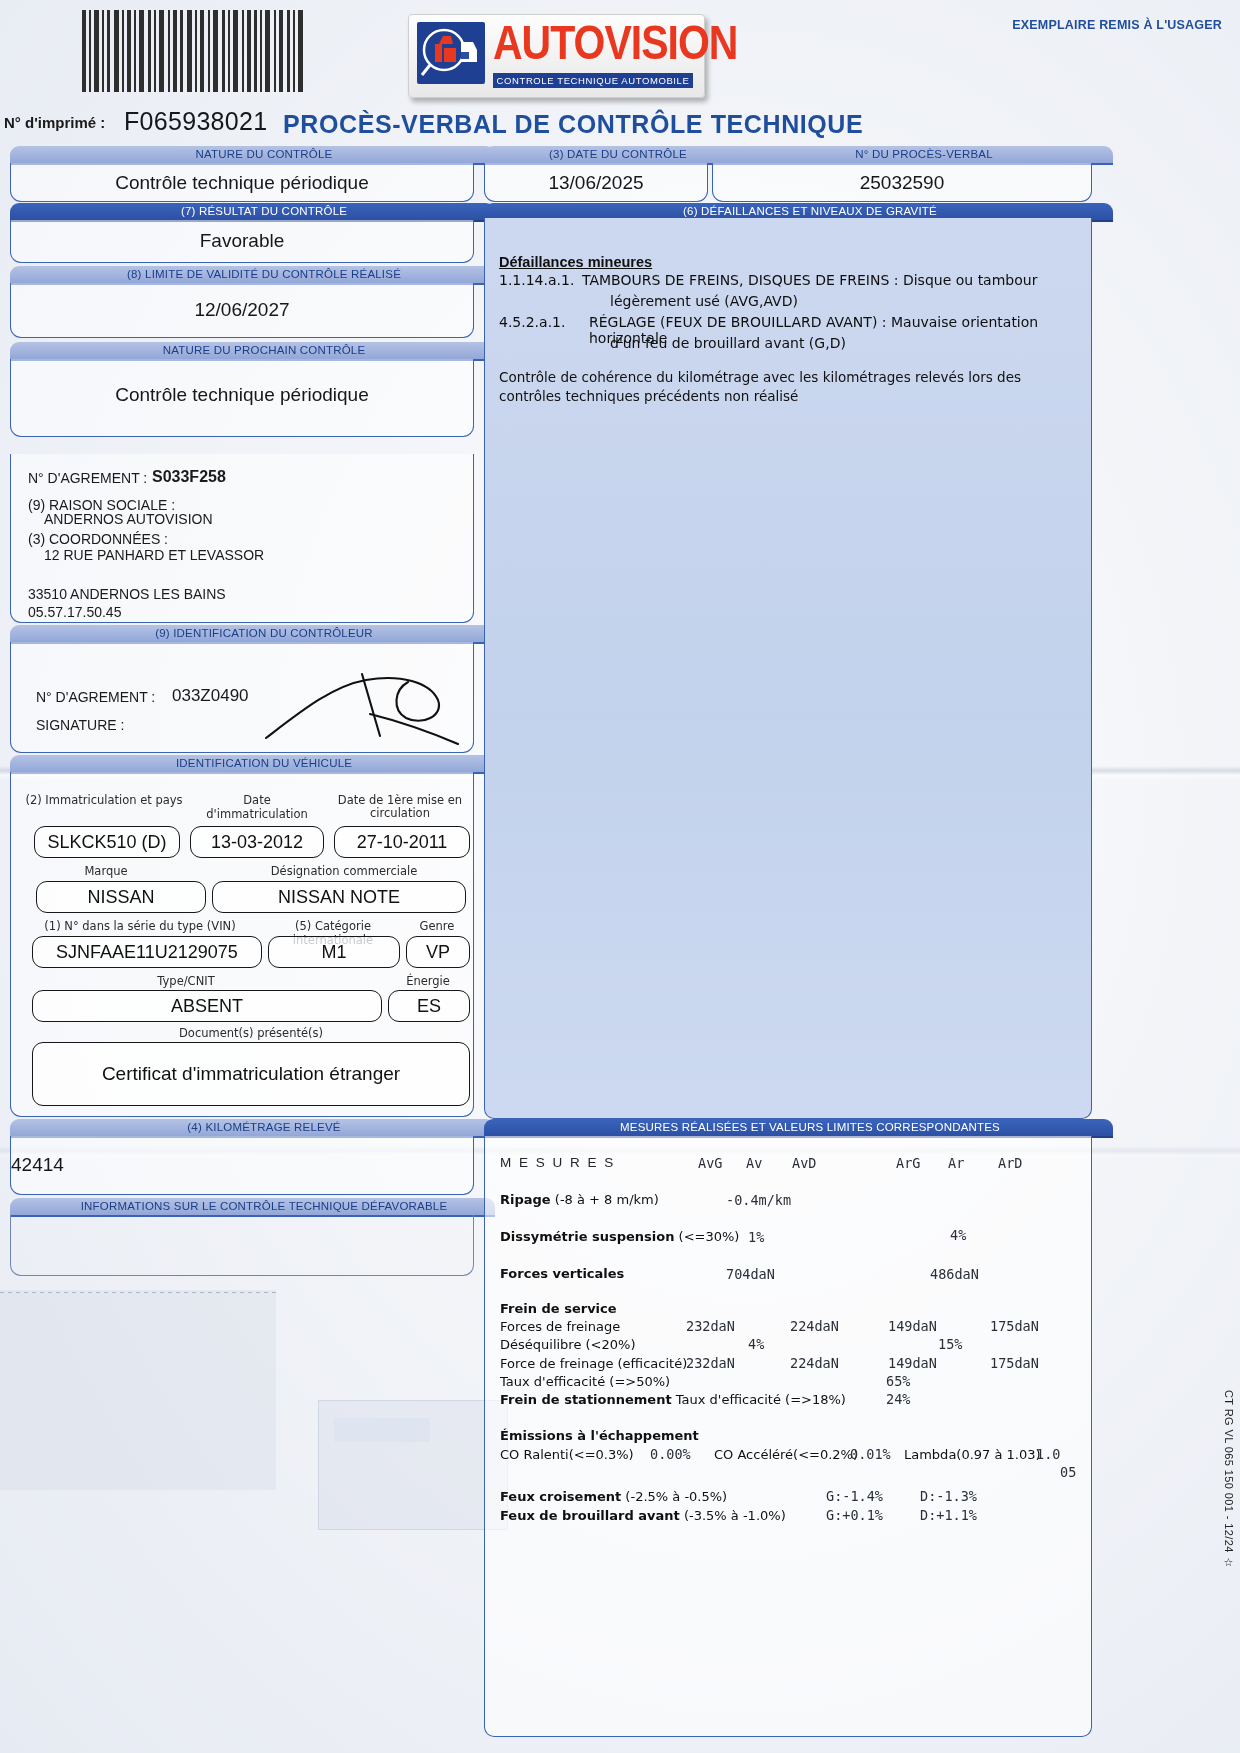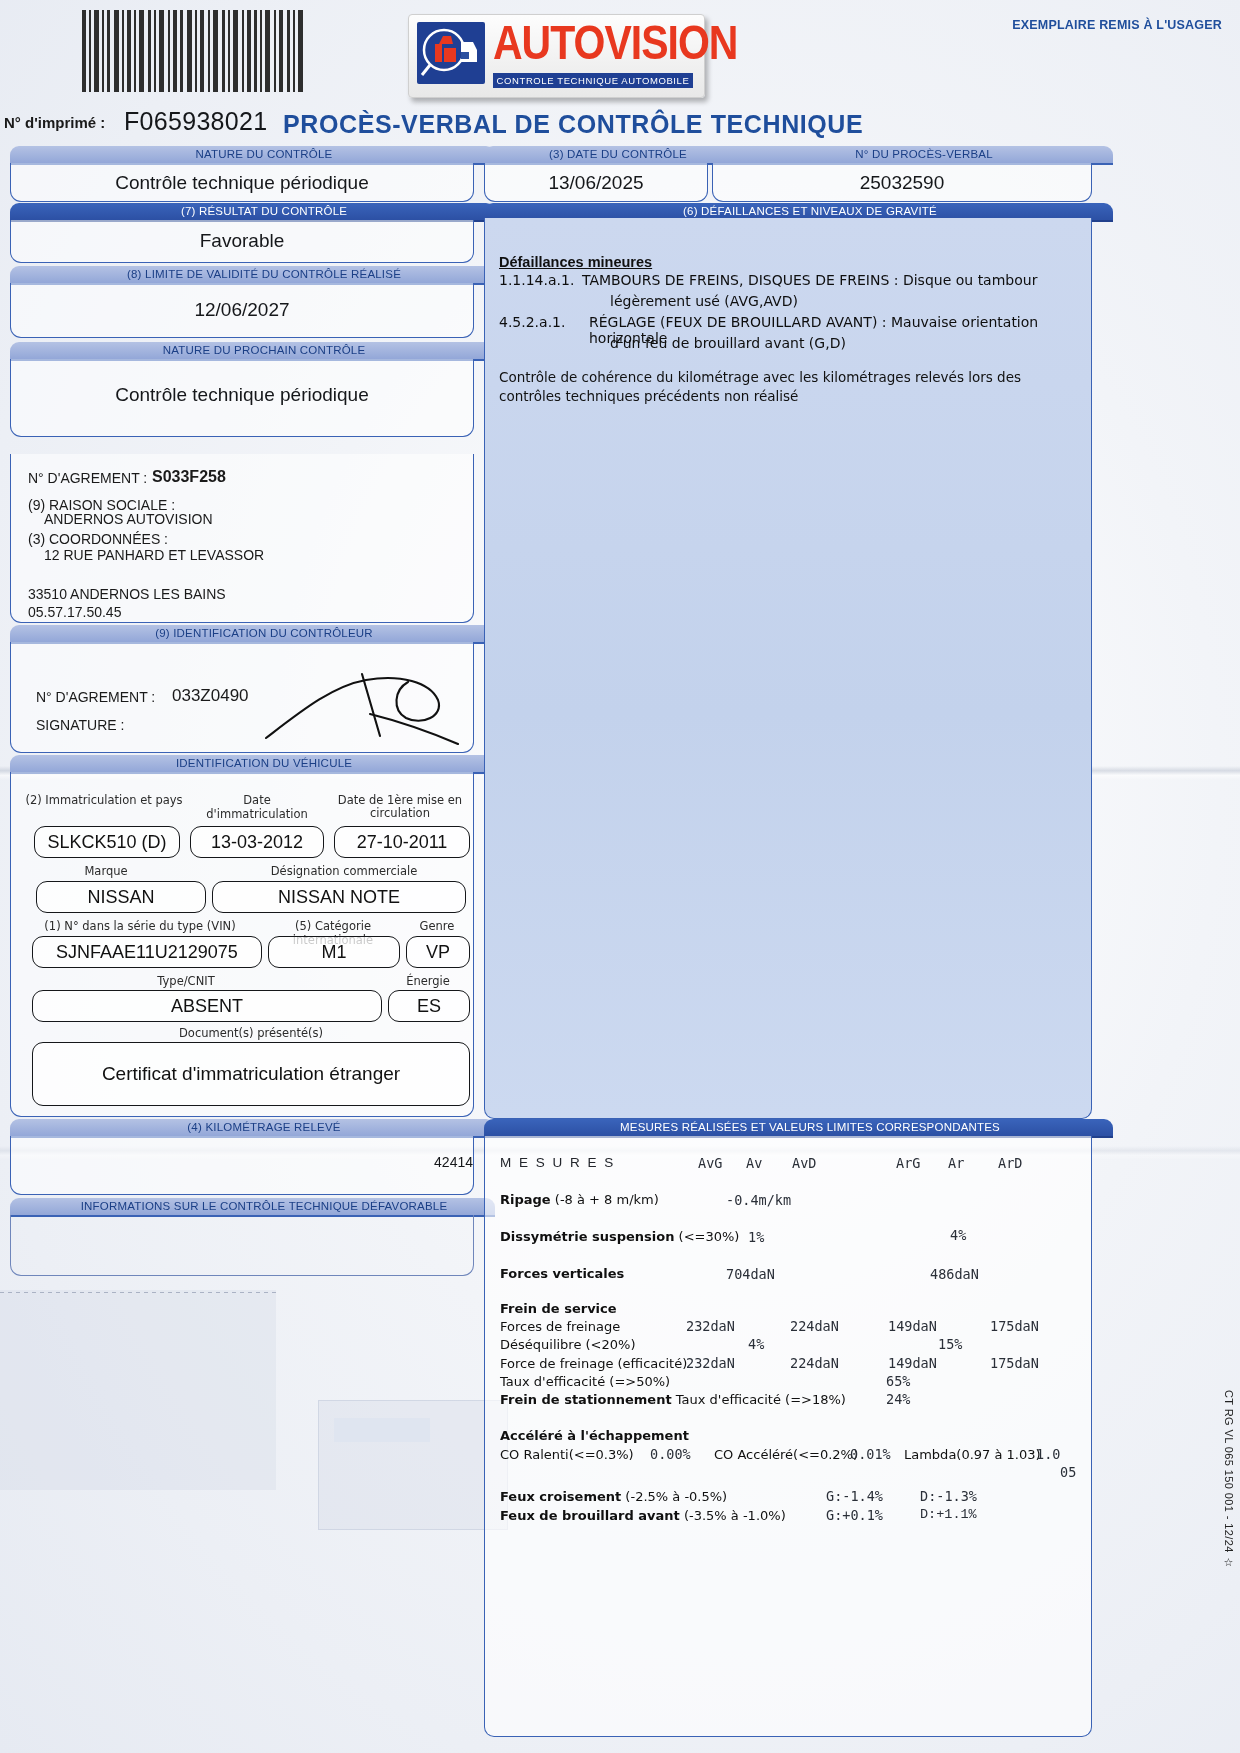--- a/index.html
+++ b/index.html
@@ -127,21 +127,21 @@
     writing-mode:vertical-rl;letter-spacing:.4px;
   }
   
   .sig{position:absolute;left:262px;top:660px;width:230px;height:110px;pointer-events:none;}
   
   .artifact{position:absolute;background:rgba(205,212,226,.55);}
   .dash-line{
     position:absolute;height:1px;
     background:repeating-linear-gradient(90deg,#aab2c4 0 4px,transparent 4px 8px);
   }
-  .klm-val{position:absolute;width:100%;text-align:right;font-size:14px;color:#15171a;}
+  .klm-val{position:absolute;width:100%;text-align:left;font-size:19px;color:#15171a;}
 </style>
 </head>
 <body>
 
 <div id="page">
 
   <svg class="watermark" viewBox="0 0 600 720">
     <g fill="none" stroke="#c8d3e8" stroke-width="7">
       <circle cx="250" cy="230" r="200"></circle>
       <line x1="110" y1="375" x2="20" y2="480"></line>
@@ -379,32 +379,32 @@
   <div class="m-v" style="left:790px;top:1355px;">224daN</div>
   <div class="m-v" style="left:888px;top:1355px;">149daN</div>
   <div class="m-v" style="left:990px;top:1355px;">175daN</div>
 
   <div class="m-lab" style="left:500px;top:1374px;">Taux d'efficacité   (=&gt;50%)</div>
   <div class="m-v" style="left:886px;top:1373px;">65%</div>
 
   <div class="m-lab" style="left:500px;top:1392px;"><b>Frein de stationnement</b><span> Taux d'efficacité (=&gt;18%)</span></div>
   <div class="m-v" style="left:886px;top:1391px;">24%</div>
 
-  <div class="m-lab" style="left:500px;top:1428px;font-weight:bold;">Accéléré à l'échappement</div>
+  <div class="m-lab" style="left:500px;top:1428px;font-weight:bold;">Émissions à l'échappement</div>
   <div class="m-lab" style="left:500px;top:1447px;">CO Ralenti(&lt;=0.3%)</div>
   <div class="m-v" style="left:650px;top:1446px;">0.00%</div>
   <div class="m-lab" style="left:714px;top:1447px;"> CO Accéléré(&lt;=0.2%)</div>
   <div class="m-v" style="left:850px;top:1446px;">0.01%</div>
   <div class="m-lab" style="left:904px;top:1447px;"> Lambda(0.97 à 1.03)</div>
   <div class="m-v" style="left:1036px;top:1446px;">1.0</div>
   <div class="m-v" style="left:1060px;top:1464px;">05</div>
 
   <div class="m-lab" style="left:500px;top:1489px;"><b>Feux croisement</b><span> (-2.5% à -0.5%)</span></div>
   <div class="m-v" style="left:826px;top:1488px;">G:-1.4%</div>
   <div class="m-v" style="left:920px;top:1488px;">D:-1.3%</div>
 
   <div class="m-lab" style="left:500px;top:1508px;"><b>Feux de brouillard avant</b><span> (-3.5% à -1.0%)</span></div>
   <div class="m-v" style="left:826px;top:1507px;">G:+0.1%</div>
-  <div class="m-v" style="left:920px;top:1507px;font-family:Liberation Mono, monospace;">D:+1.1%</div>
+  <div class="m-v" style="left:920px;top:1507px;">D:+1.1%</div>
 
   <div class="sidecode">CT RG VL 065 150 001 - 12/24 ☆</div>
 
 </div>
 
 </body></html>

